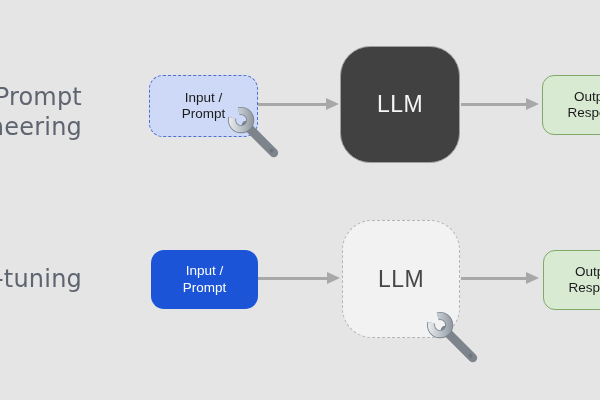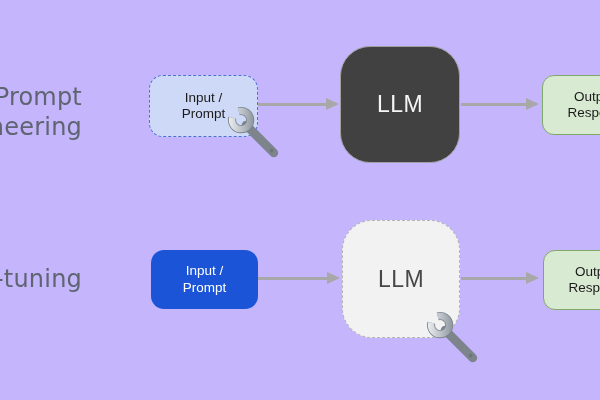--- a/index.html
+++ b/index.html
@@ -1,17 +1,17 @@
 <!DOCTYPE html>
 <html style="--label_text: #5e6470; --arrow: #a8a8a8; --input_pe_fill: #cdd9f6; --input_pe_border: #4d6fd6; --input_ft_fill: #1b54d7; --llm_pe_fill: #414141; --llm_pe_border: #a0a0a0; --llm_ft_fill: #f2f2f2; --llm_ft_border: #b5b5b5; --output_fill: #d9ead3; --output_border: #7fa968; --box_text_dark: #1b1b1b;"><head>
 <meta charset="utf-8">
 <style>
   html,body{margin:0;padding:0;background:#fff;}
   .canvas{
-    position:relative;width:600px;height:400px;overflow:hidden;background:#c4b5fd;
+    position:relative;width:600px;height:400px;overflow:hidden;background:#e5e5e5;
     font-family:"Liberation Sans", sans-serif;
   }
   
   .row-label{
     position:absolute;left:-68px;width:150px;text-align:right;
     font-family:"DejaVu Sans", sans-serif;
     font-size:24px;line-height:30px;color:var(--label_text,#5e6470);
     letter-spacing:.2px;
   }
   .row-label-1{top:82px;}

